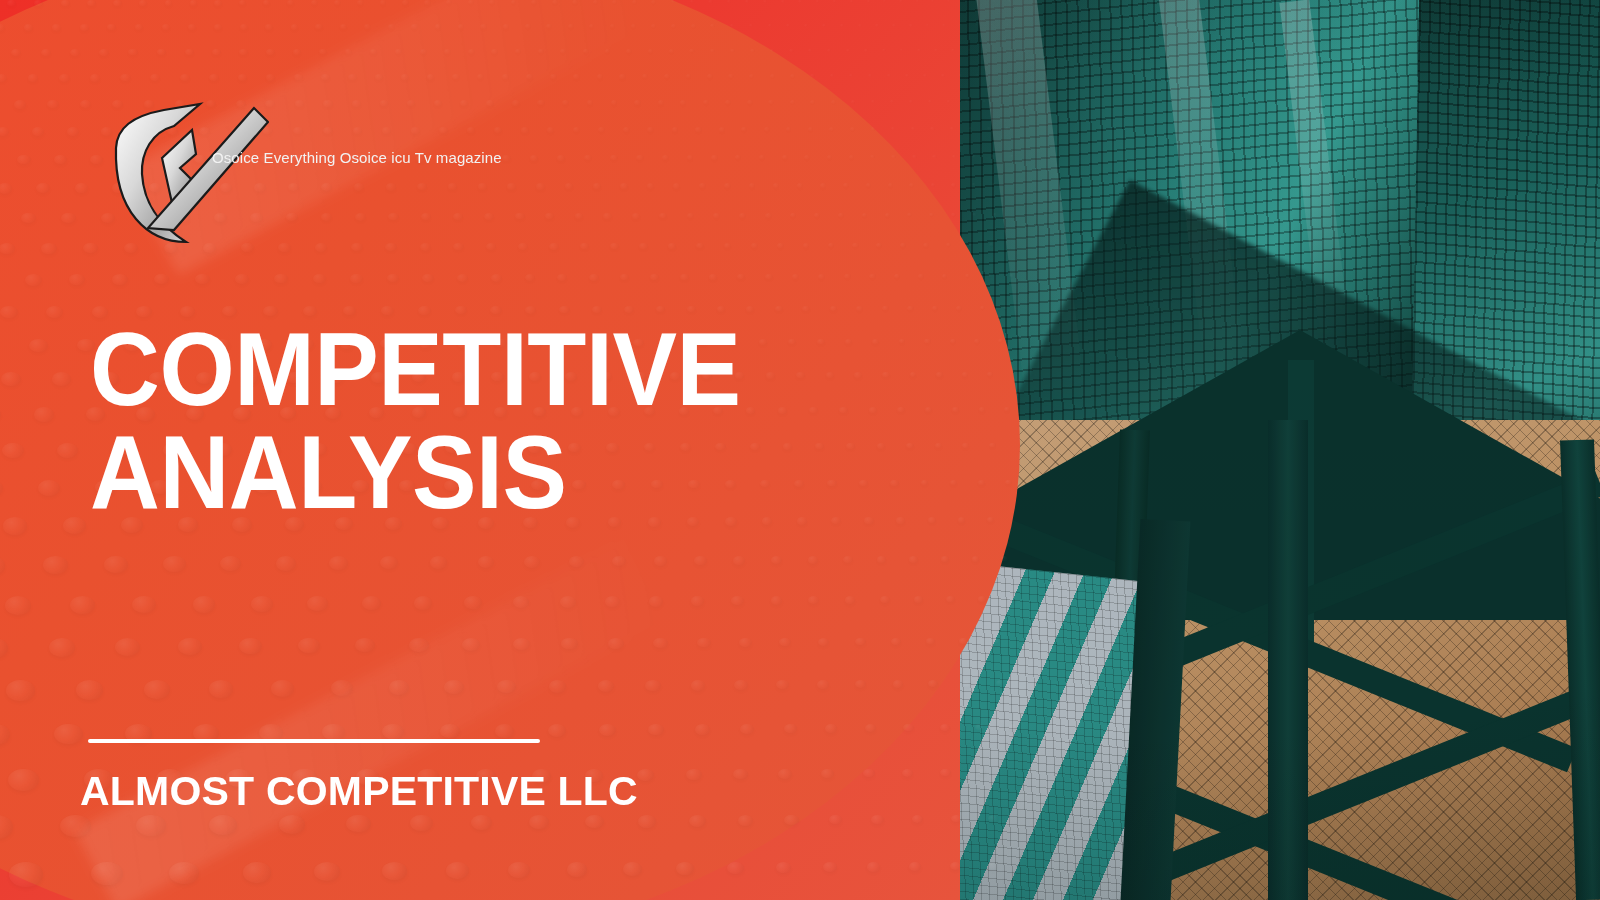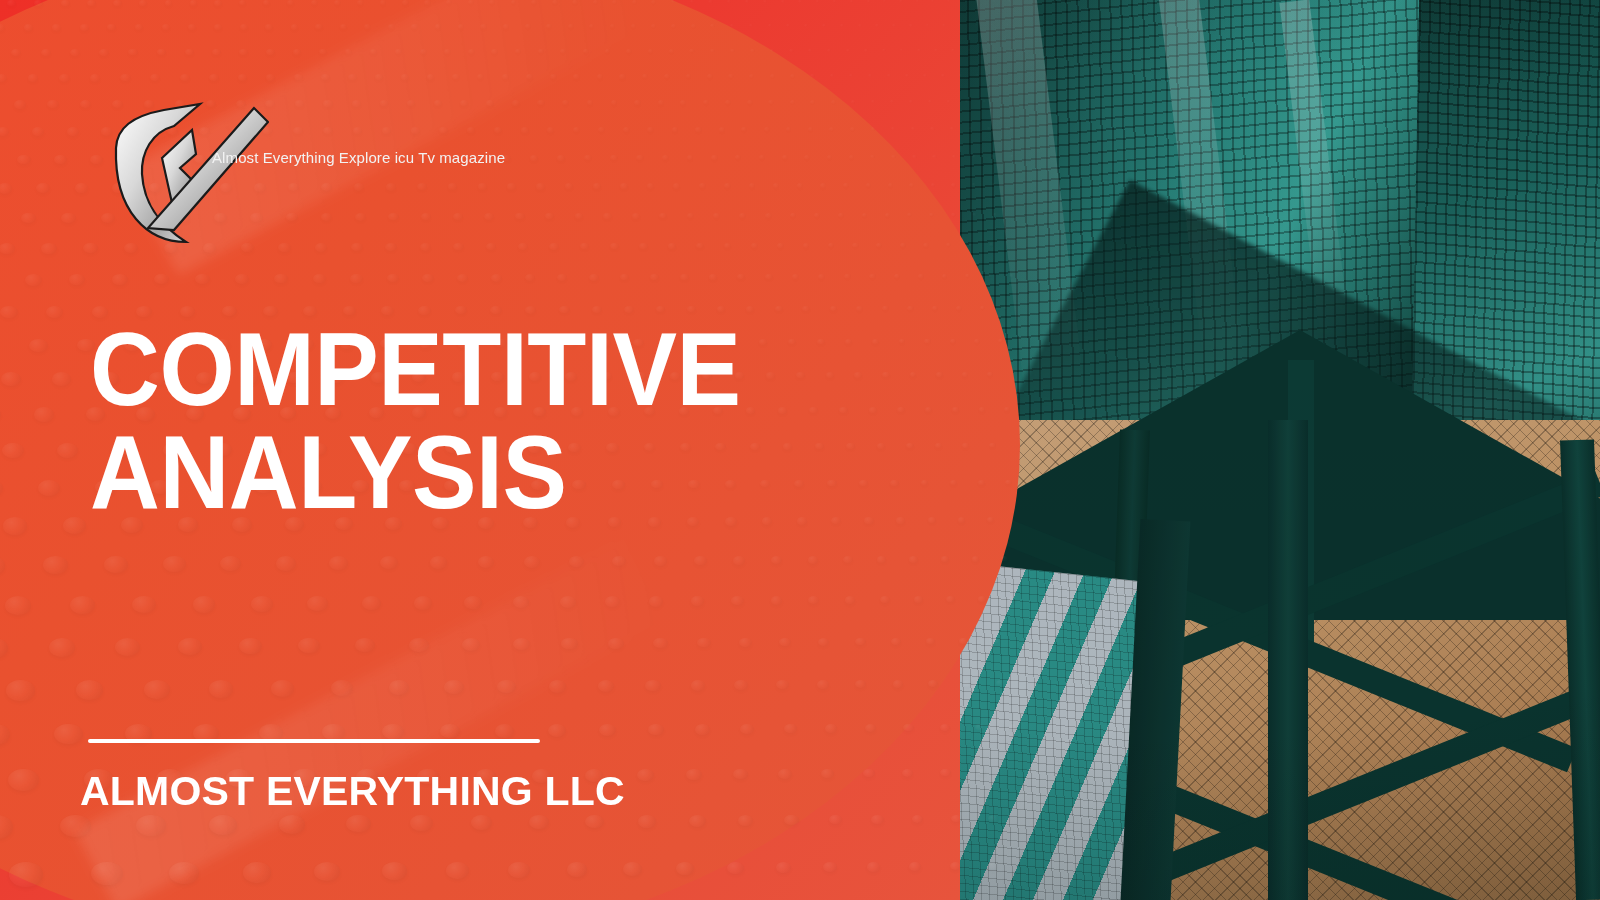--- a/index.html
+++ b/index.html
@@ -1146,27 +1146,27 @@
           </linearGradient>
         </defs>
         <g stroke="#1b1b1b" stroke-width="2.2">
           <path d="M12 52 C10 116 44 146 82 146 C60 132 40 112 38 78 C37 56 48 36 70 30 L96 8 L60 14 C28 20 13 32 12 52 Z" fill="url(#silver)"></path>
           <path d="M58 62 L88 34 L92 58 L76 72 L96 92 L70 116 Z" fill="url(#silver)"></path>
           <path d="M150 12 L44 132 L70 134 L164 26 Z" fill="url(#silver)"></path>
         </g>
       </svg>
 
       <div class="logo-text-wrap">
-        <div class="logo-sub">Almost Everything Explore icu Tv magazine</div>
+        <div class="logo-sub">Osoice Everything Osoice icu Tv magazine</div>
       </div>
     </div>
 
     <h1 class="headline">
       <span class="l1">COMPETITIVE</span>
       <span class="l2">ANALYSIS</span>
     </h1>
 
 
     <div class="rule"></div>
 
-    <div class="company">ALMOST EVERYTHING LLC</div>
+    <div class="company">ALMOST COMPETITIVE LLC</div>
   </div>
 </div>
 
 </body></html>

